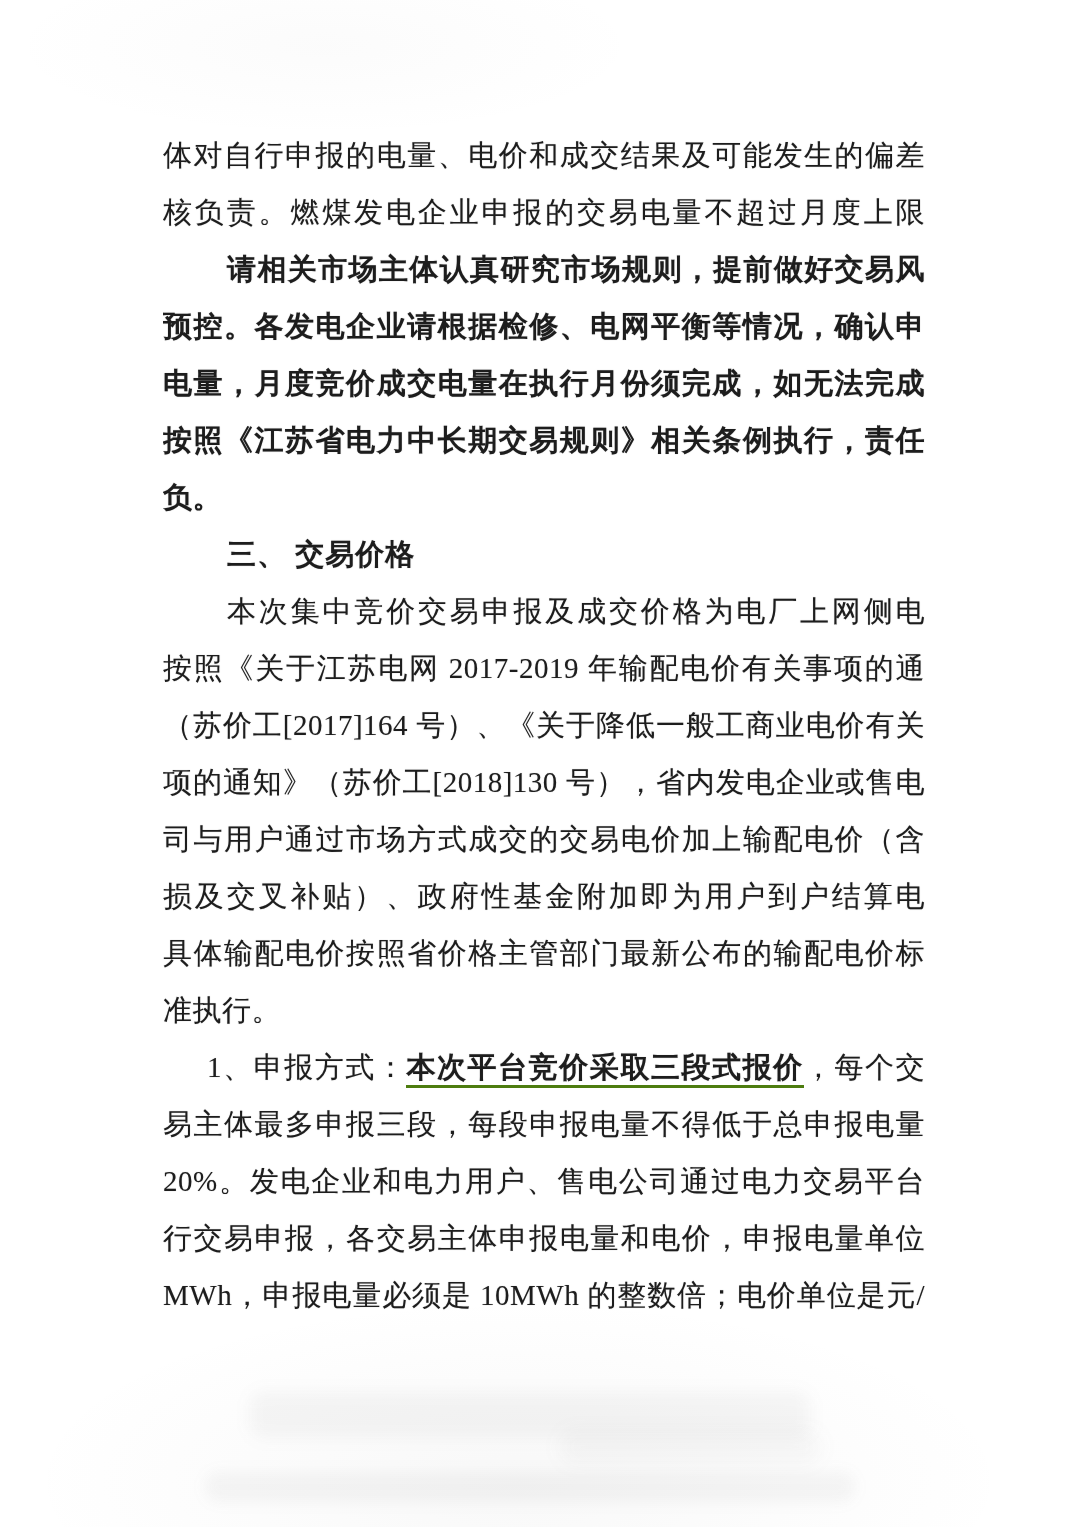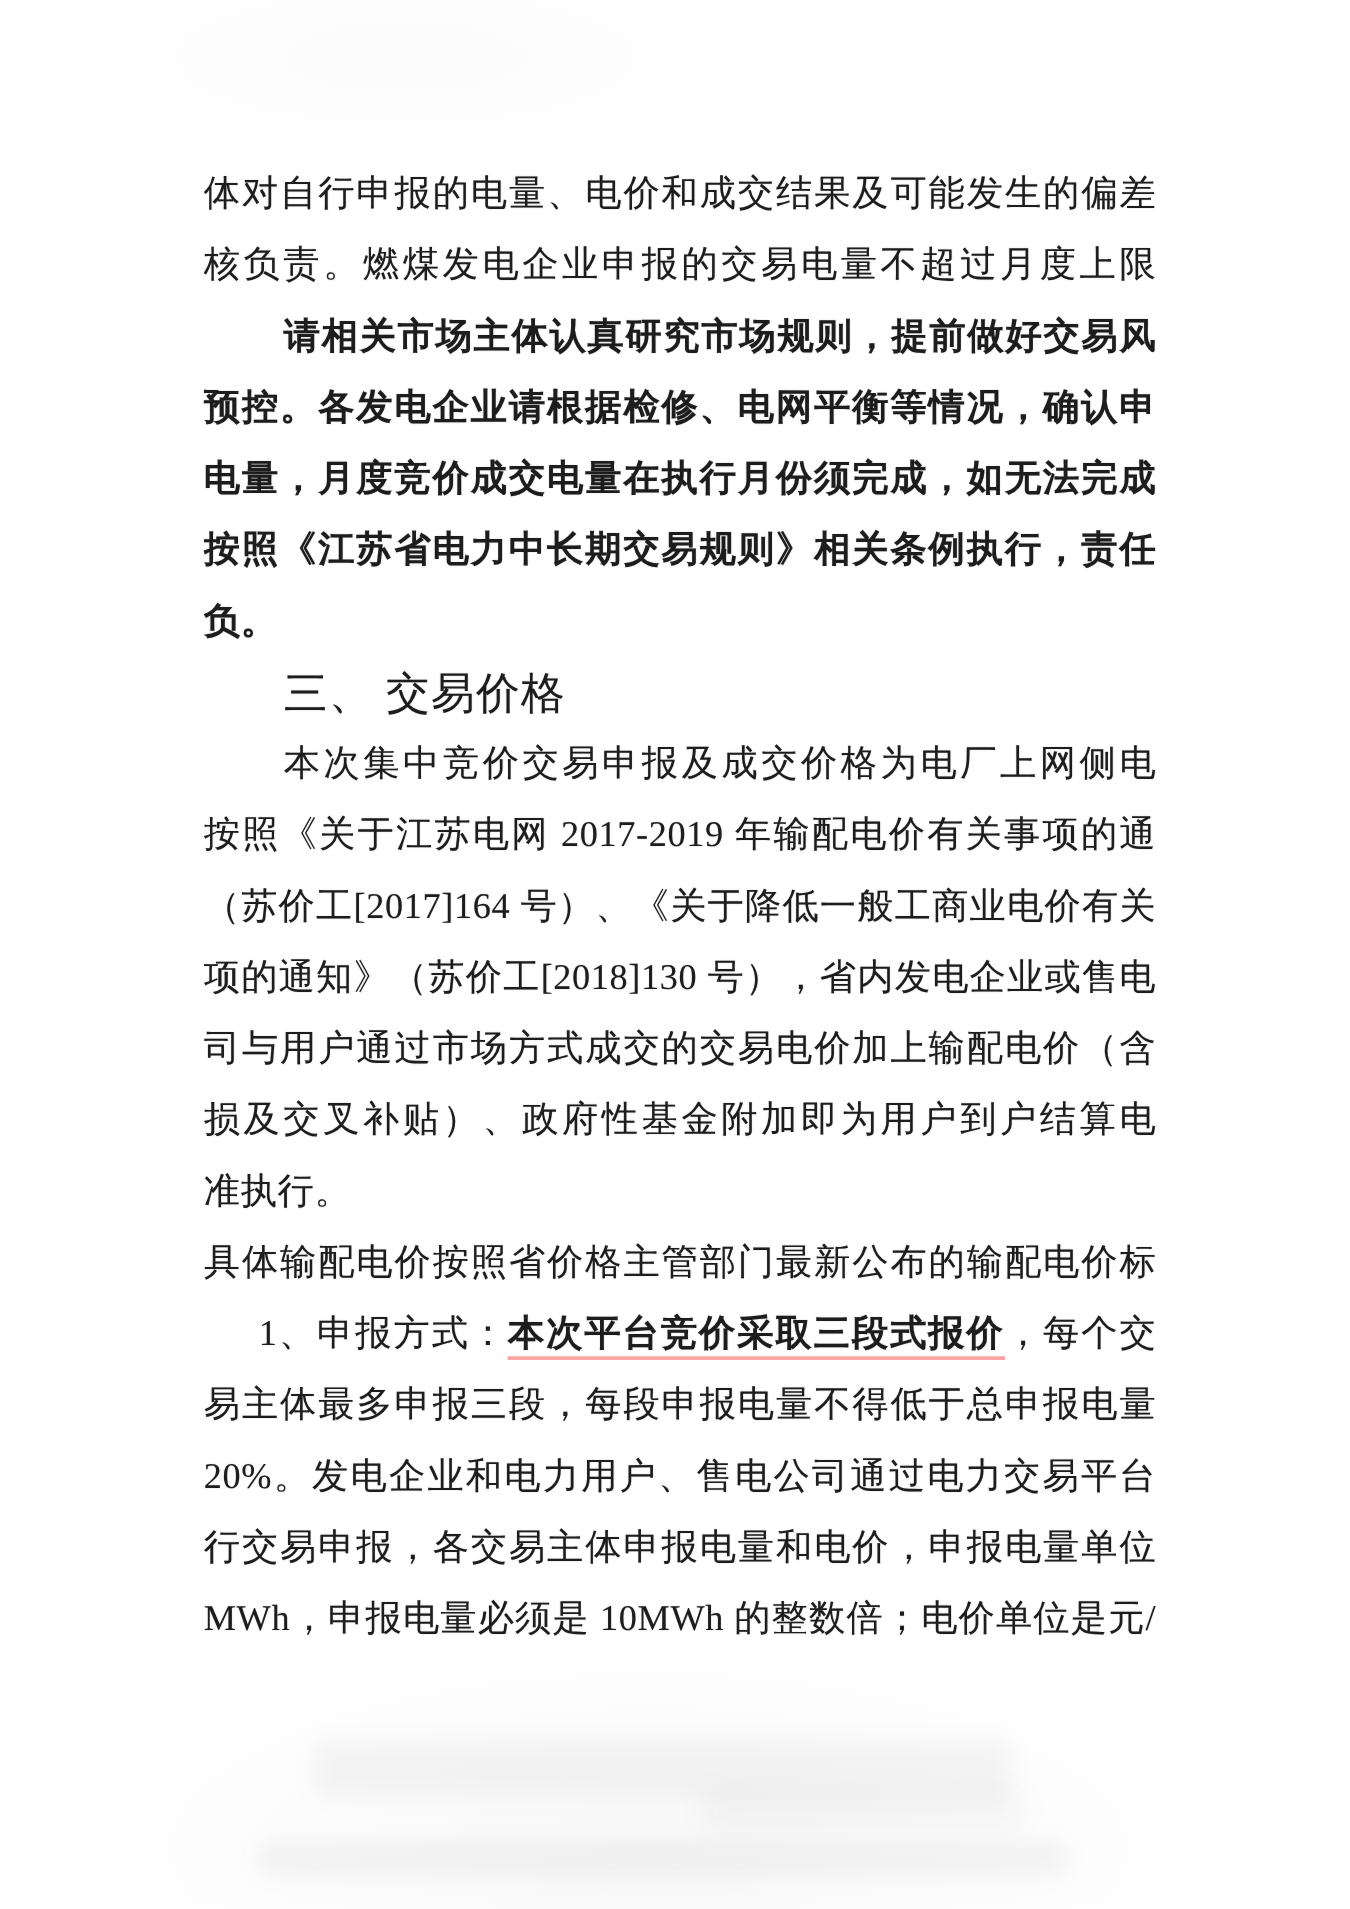--- a/index.html
+++ b/index.html
@@ -30,24 +30,24 @@
   .ln{
     height:57px;line-height:57px;
     font-size:29px;letter-spacing:0.5px;
     overflow:hidden;
     text-align:left;
   }
   .jf{text-align:justify;text-align-last:justify;}
   .ind{padding-left:64px;}
   .ind2{padding-left:44px;}
   .b{font-weight:bold;}
-  .heading{font-weight:normal;font-size:35px;letter-spacing:1px;}
+  .heading{font-weight:bold;font-size:29px;letter-spacing:1px;}
   .em{
     font-weight:bold;
-    border-bottom:3px solid #fca5a5;
+    border-bottom:3px solid #4d7c0f;
     padding-bottom:2px;
   }
   
   .ghost{position:absolute;pointer-events:none;border-radius:14px;}
   .ghost-1{left:250px;top:1392px;width:560px;height:46px;background:rgba(95,95,95,0.055);filter:blur(8px);}
   .ghost-2{left:205px;top:1472px;width:650px;height:30px;background:rgba(95,95,95,0.06);filter:blur(7px);}
   .ghost-3{left:560px;top:1430px;width:260px;height:34px;background:rgba(95,95,95,0.045);filter:blur(9px);}
 </style>
 </head>
 <body>
@@ -64,22 +64,22 @@
     <div class="ln jf b">按照《江苏省电力中长期交易规则》相关条例执行，责任自</div>
     <div class="ln b">负。</div>
 
     <div class="ln ind heading">三、 交易价格</div>
     <div class="ln jf ind">本次集中竞价交易申报及成交价格为电厂上网侧电价，</div>
     <div class="ln jf">按照《关于江苏电网 2017-2019 年输配电价有关事项的通知》</div>
     <div class="ln jf">（苏价工[2017]164 号）、《关于降低一般工商业电价有关事</div>
     <div class="ln jf">项的通知》（苏价工[2018]130 号），省内发电企业或售电公</div>
     <div class="ln jf">司与用户通过市场方式成交的交易电价加上输配电价（含线</div>
     <div class="ln jf">损及交叉补贴）、政府性基金附加即为用户到户结算电价，</div>
+    <div class="ln jf">具体输配电价按照省价格主管部门最新公布的输配电价标</div>
     <div class="ln">准执行。</div>
-    <div class="ln jf">具体输配电价按照省价格主管部门最新公布的输配电价标</div>
 
     <div class="ln jf ind2"><span>1、申报方式：</span><span class="em">本次平台竞价采取三段式报价</span><span>，每个交</span></div>
     <div class="ln jf">易主体最多申报三段，每段申报电量不得低于总申报电量的</div>
     <div class="ln jf">20%。发电企业和电力用户、售电公司通过电力交易平台进</div>
     <div class="ln jf">行交易申报，各交易主体申报电量和电价，申报电量单位为</div>
     <div class="ln jf">MWh，申报电量必须是 10MWh 的整数倍；电价单位是元/兆瓦</div>
 
   </div>
 
   <div class="ghost ghost-1"></div>

